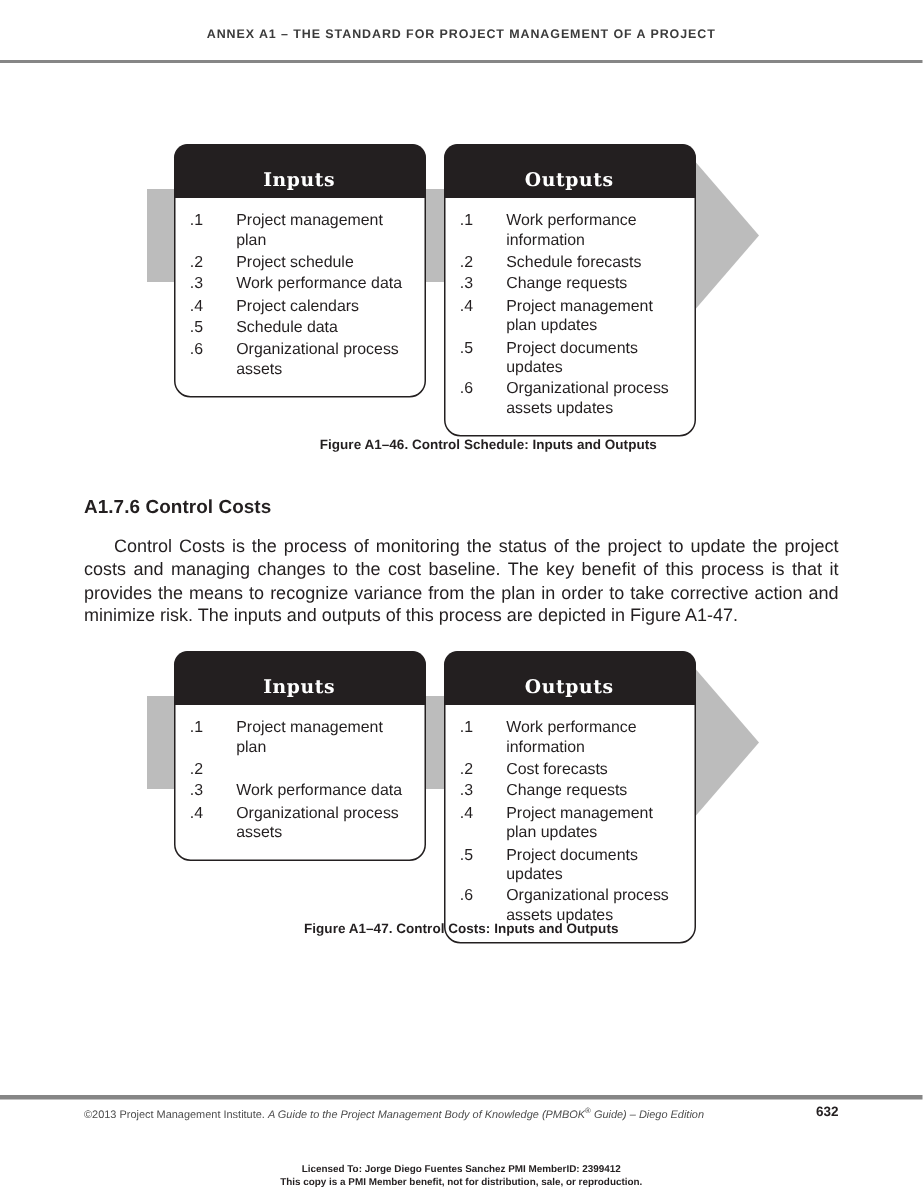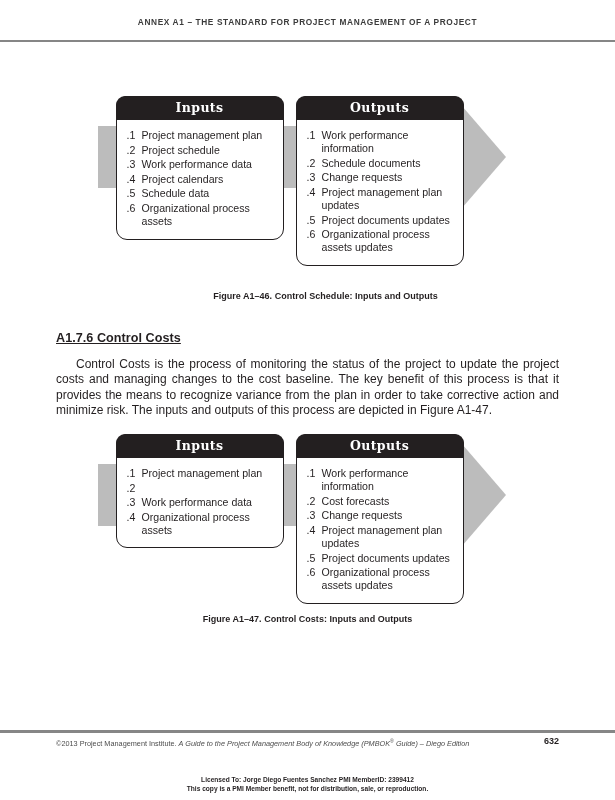--- a/index.html
+++ b/index.html
@@ -76,39 +76,40 @@
   }
   .iobox-title {
     background: #231f20;
     color: #ffffff;
     border-radius: 9px 9px 0 0;
     text-align: center;
     font-family: "DejaVu Serif", serif;
     font-weight: bold;
     font-size: 12.5px;
     letter-spacing: 0.4px;
-    padding: 4px 0 5px 0;
+    padding: 16px 0 5px 0;
     margin: -1px -1px 0 -1px;
   }
   .iobox-body {
     padding: 9px 8px 9px 10px;
   }
   .io-item {
     display: flex;
     font-size: 10.6px;
     line-height: 13.1px;
     margin-bottom: 1.5px;
   }
   .io-num {
     flex: 0 0 auto;
     width: 15px;
     text-align: left;
   }
   .io-text {
     flex: 1 1 auto;
+    margin-left: 16px;
   }
 
   .figure-caption {
     position: absolute;
     left: 0; right: 0;
     text-align: center;
     font-size: 9px;
     font-weight: bold;
     color: #231f20;
     letter-spacing: 0.02px;
@@ -218,21 +219,21 @@
 
     <div class="iobox" style="left:198px; top:0px; width:168px;">
       <div class="iobox-title">Outputs</div>
       <div class="iobox-body">
         <div class="io-item">
           <span class="io-num">.1</span>
           <span class="io-text">Work performance information</span>
         </div>
         <div class="io-item">
           <span class="io-num">.2</span>
-          <span class="io-text">Schedule documents</span>
+          <span class="io-text">Schedule forecasts</span>
         </div>
         <div class="io-item">
           <span class="io-num">.3</span>
           <span class="io-text">Change requests</span>
         </div>
         <div class="io-item">
           <span class="io-num">.4</span>
           <span class="io-text">Project management plan updates</span>
         </div>
         <div class="io-item">
@@ -243,21 +244,21 @@
           <span class="io-num">.6</span>
           <span class="io-text">Organizational process assets updates</span>
         </div>
       </div>
     </div>
 
   </div>
   <div class="figure-caption" style="top:195px;padding-left:36px;">Figure A1–46. Control Schedule: Inputs and Outputs</div>
 </div>
 
-<div class="section-heading" style="top:331px;text-decoration:underline;">A1.7.6 Control Costs</div>
+<div class="section-heading" style="top:331px;">A1.7.6 Control Costs</div>
 <div class="body-para" style="top:357px;">Control Costs is the process of monitoring the status of the project to update the project costs and managing changes to the cost baseline. The key benefit of this process is that it provides the means to recognize variance from the plan in order to take corrective action and minimize risk. The inputs and outputs of this process are depicted in Figure A1-47.</div>
 
 <div class="figure" style="top:434px;">
   <div class="flow">
 
     <div class="band" style="left:0px; width:46px;"></div>
     <div class="band" style="left:178px; width:30px;"></div>
     <div class="band" style="left:338px; width:28px;"></div>
     <div class="arrow-head" style="left:364px; top:10px;"></div>
 

